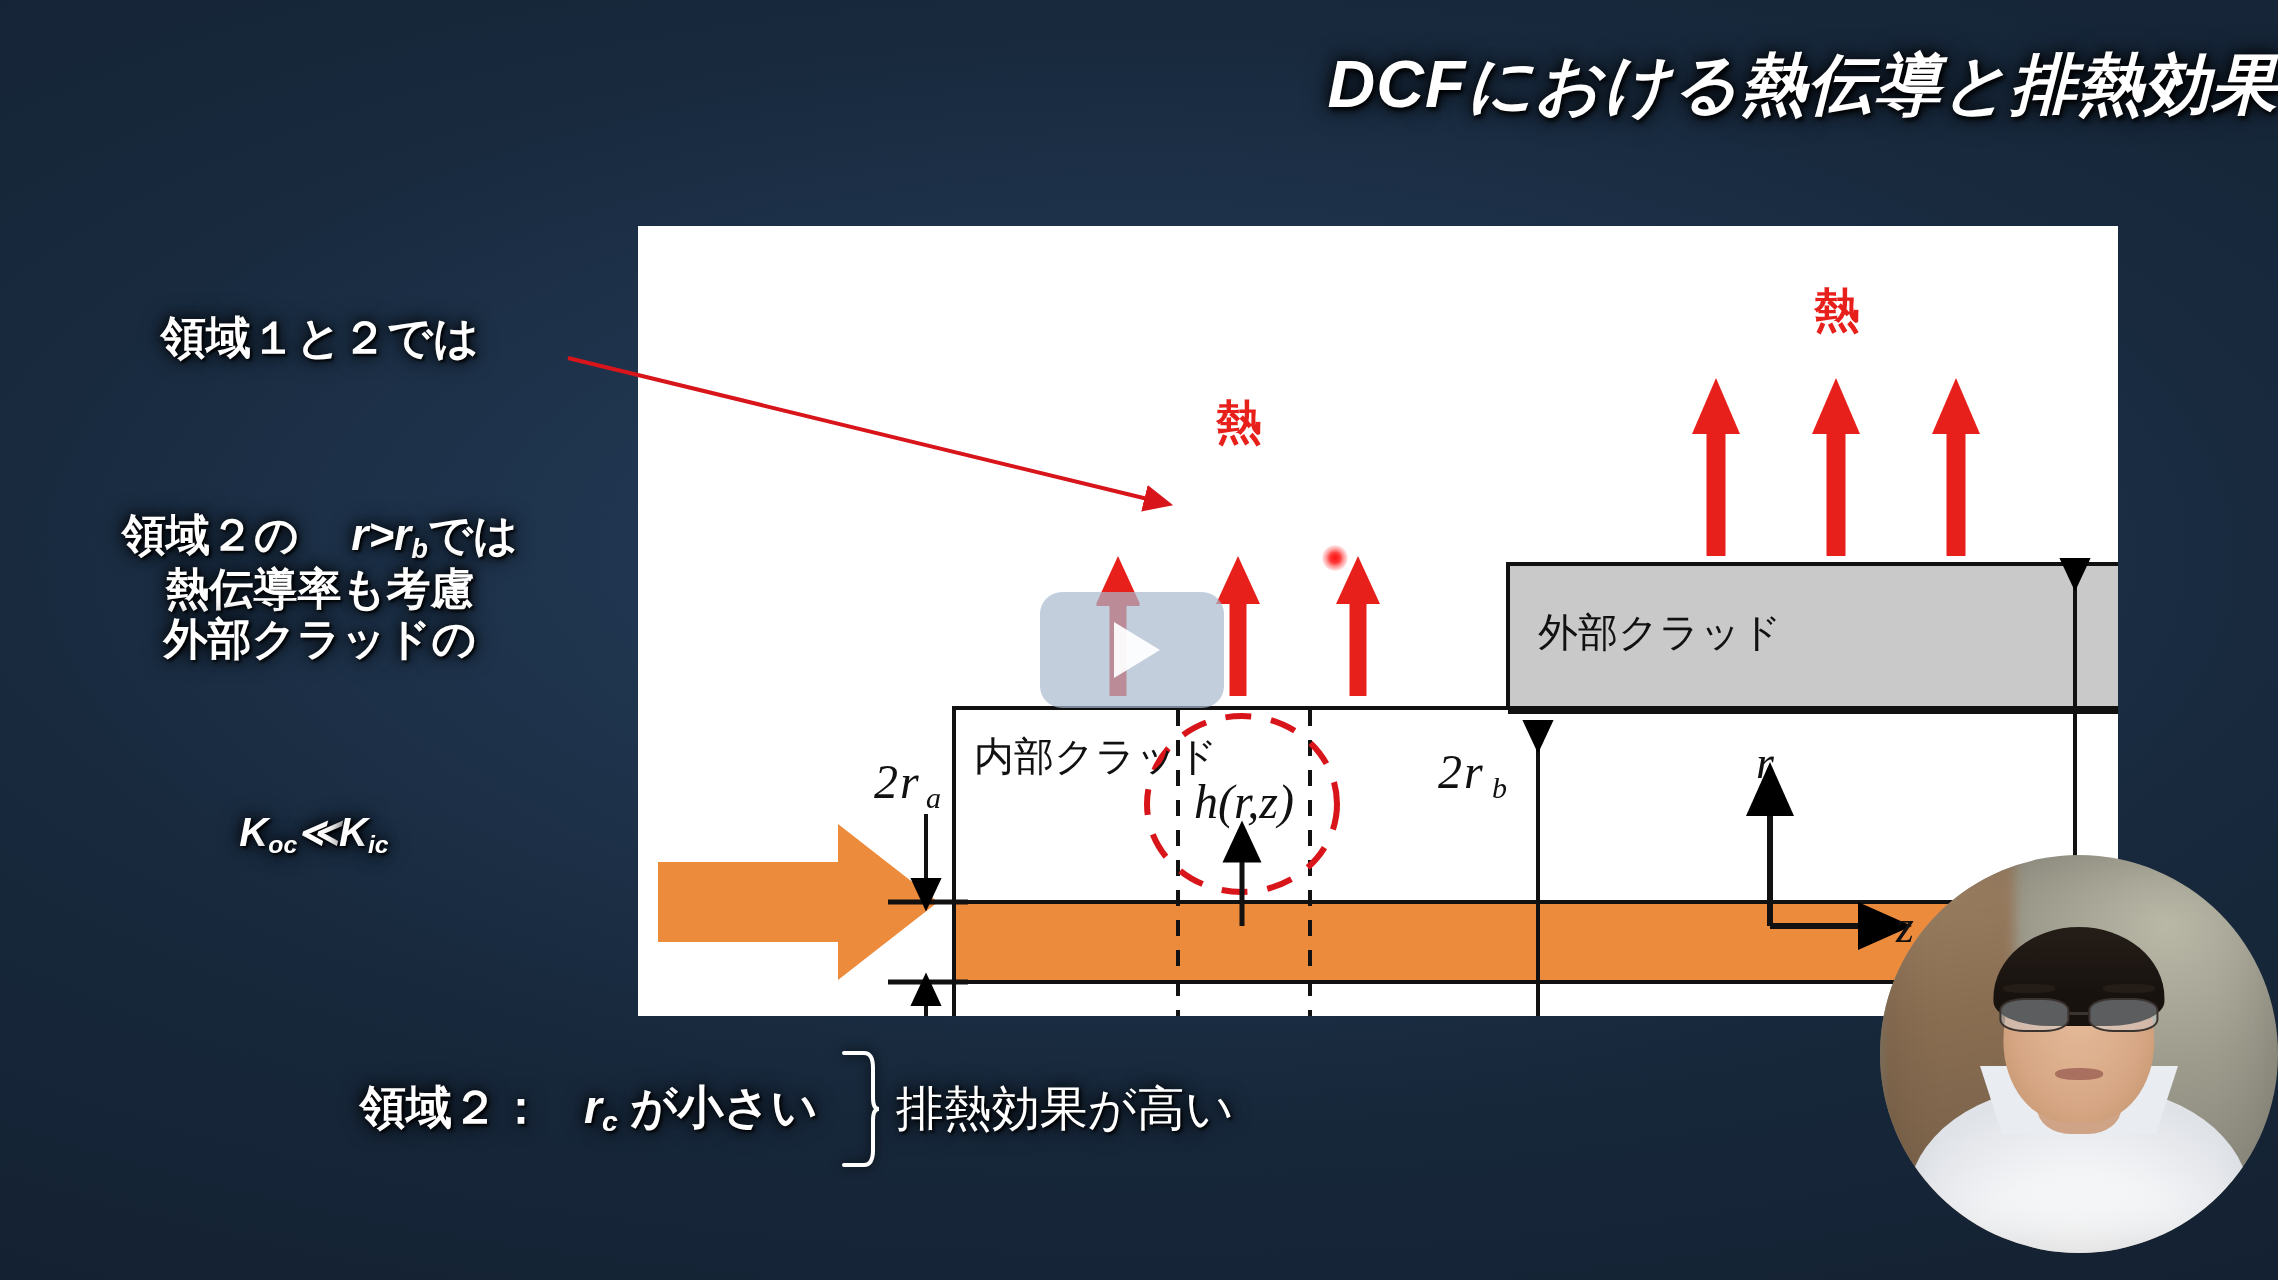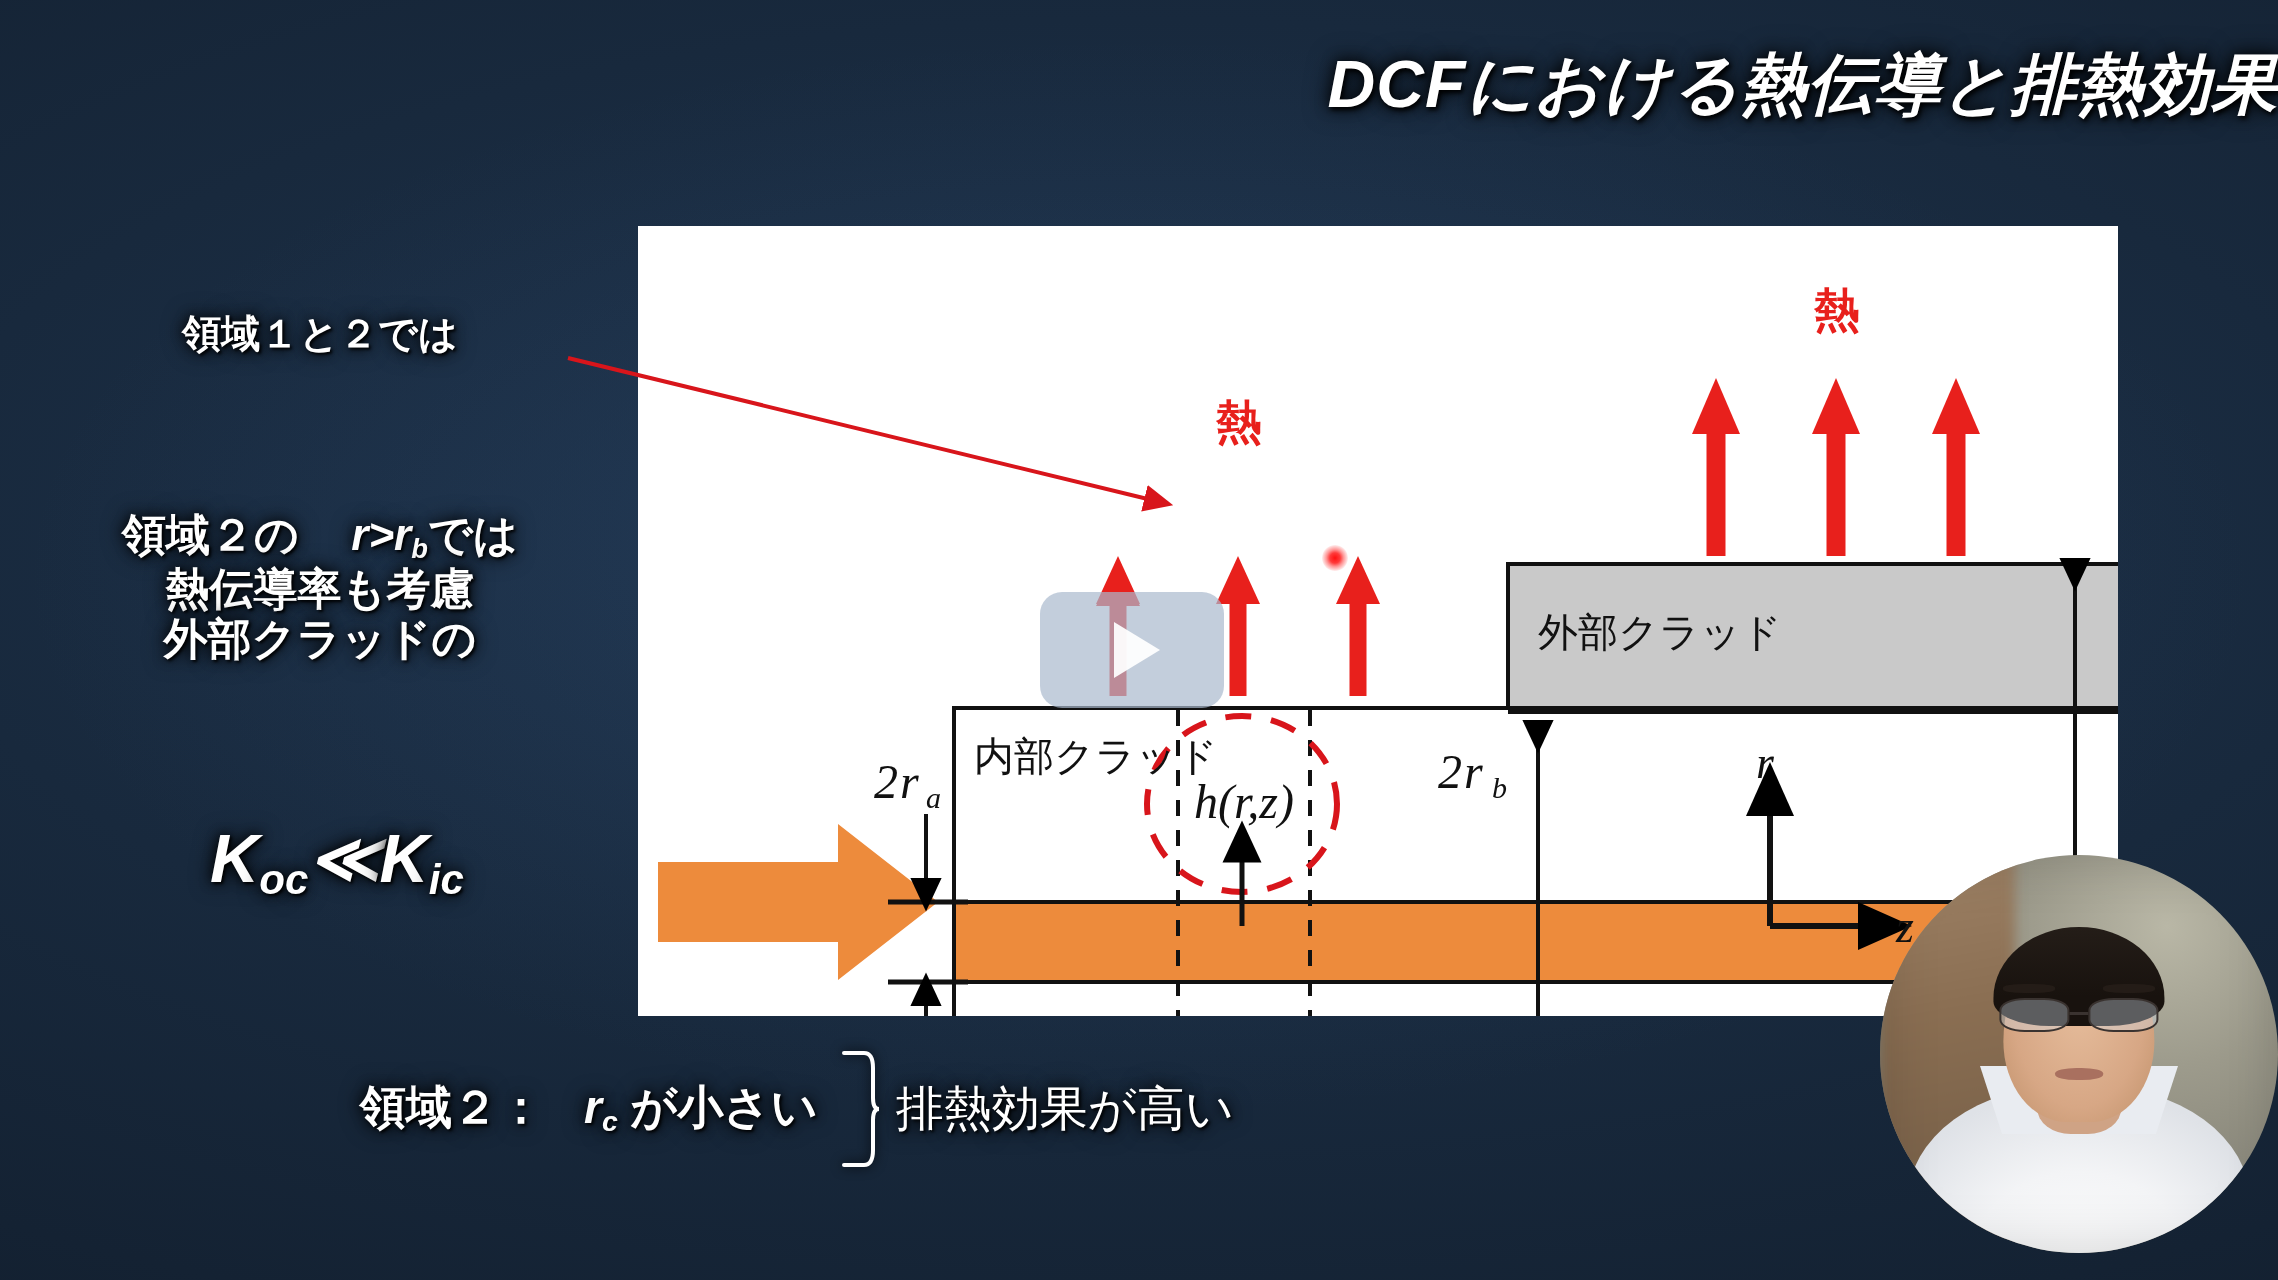--- a/index.html
+++ b/index.html
@@ -35,23 +35,23 @@
 
   
   .ltext {
     position:absolute;
     color:#fff; font-weight:bold;
     text-align:center;
     line-height:1.14;
     text-shadow:0 0 12px rgba(0,0,0,.95), 0 0 22px rgba(0,0,0,.85), 2px 2px 3px rgba(0,0,0,.9);
     z-index:6;
   }
-  #lt1 { left:70px; top:312px; width:500px; font-size:39px; }
+  #lt1 { left:70px; top:312px; width:500px; font-size:45px; }
   #lt2 { left:40px; top:510px; width:560px; font-size:44px; }
-  #lt3 { left:127px; top:810px; width:420px; font-size:68px; font-style:italic;margin-top:10px; }
+  #lt3 { left:104px; top:810px; width:420px; font-size:40px; font-style:italic; }
 
   .sub { font-size:.62em; vertical-align:-.28em; font-style:italic; }
   .ital { font-style:italic;margin-left:40px; }
 
   
   #bt-wrap{
     position:absolute; left:360px; top:1050px; z-index:6;
     display:flex; align-items:center;
   }
   #bt-lines{

